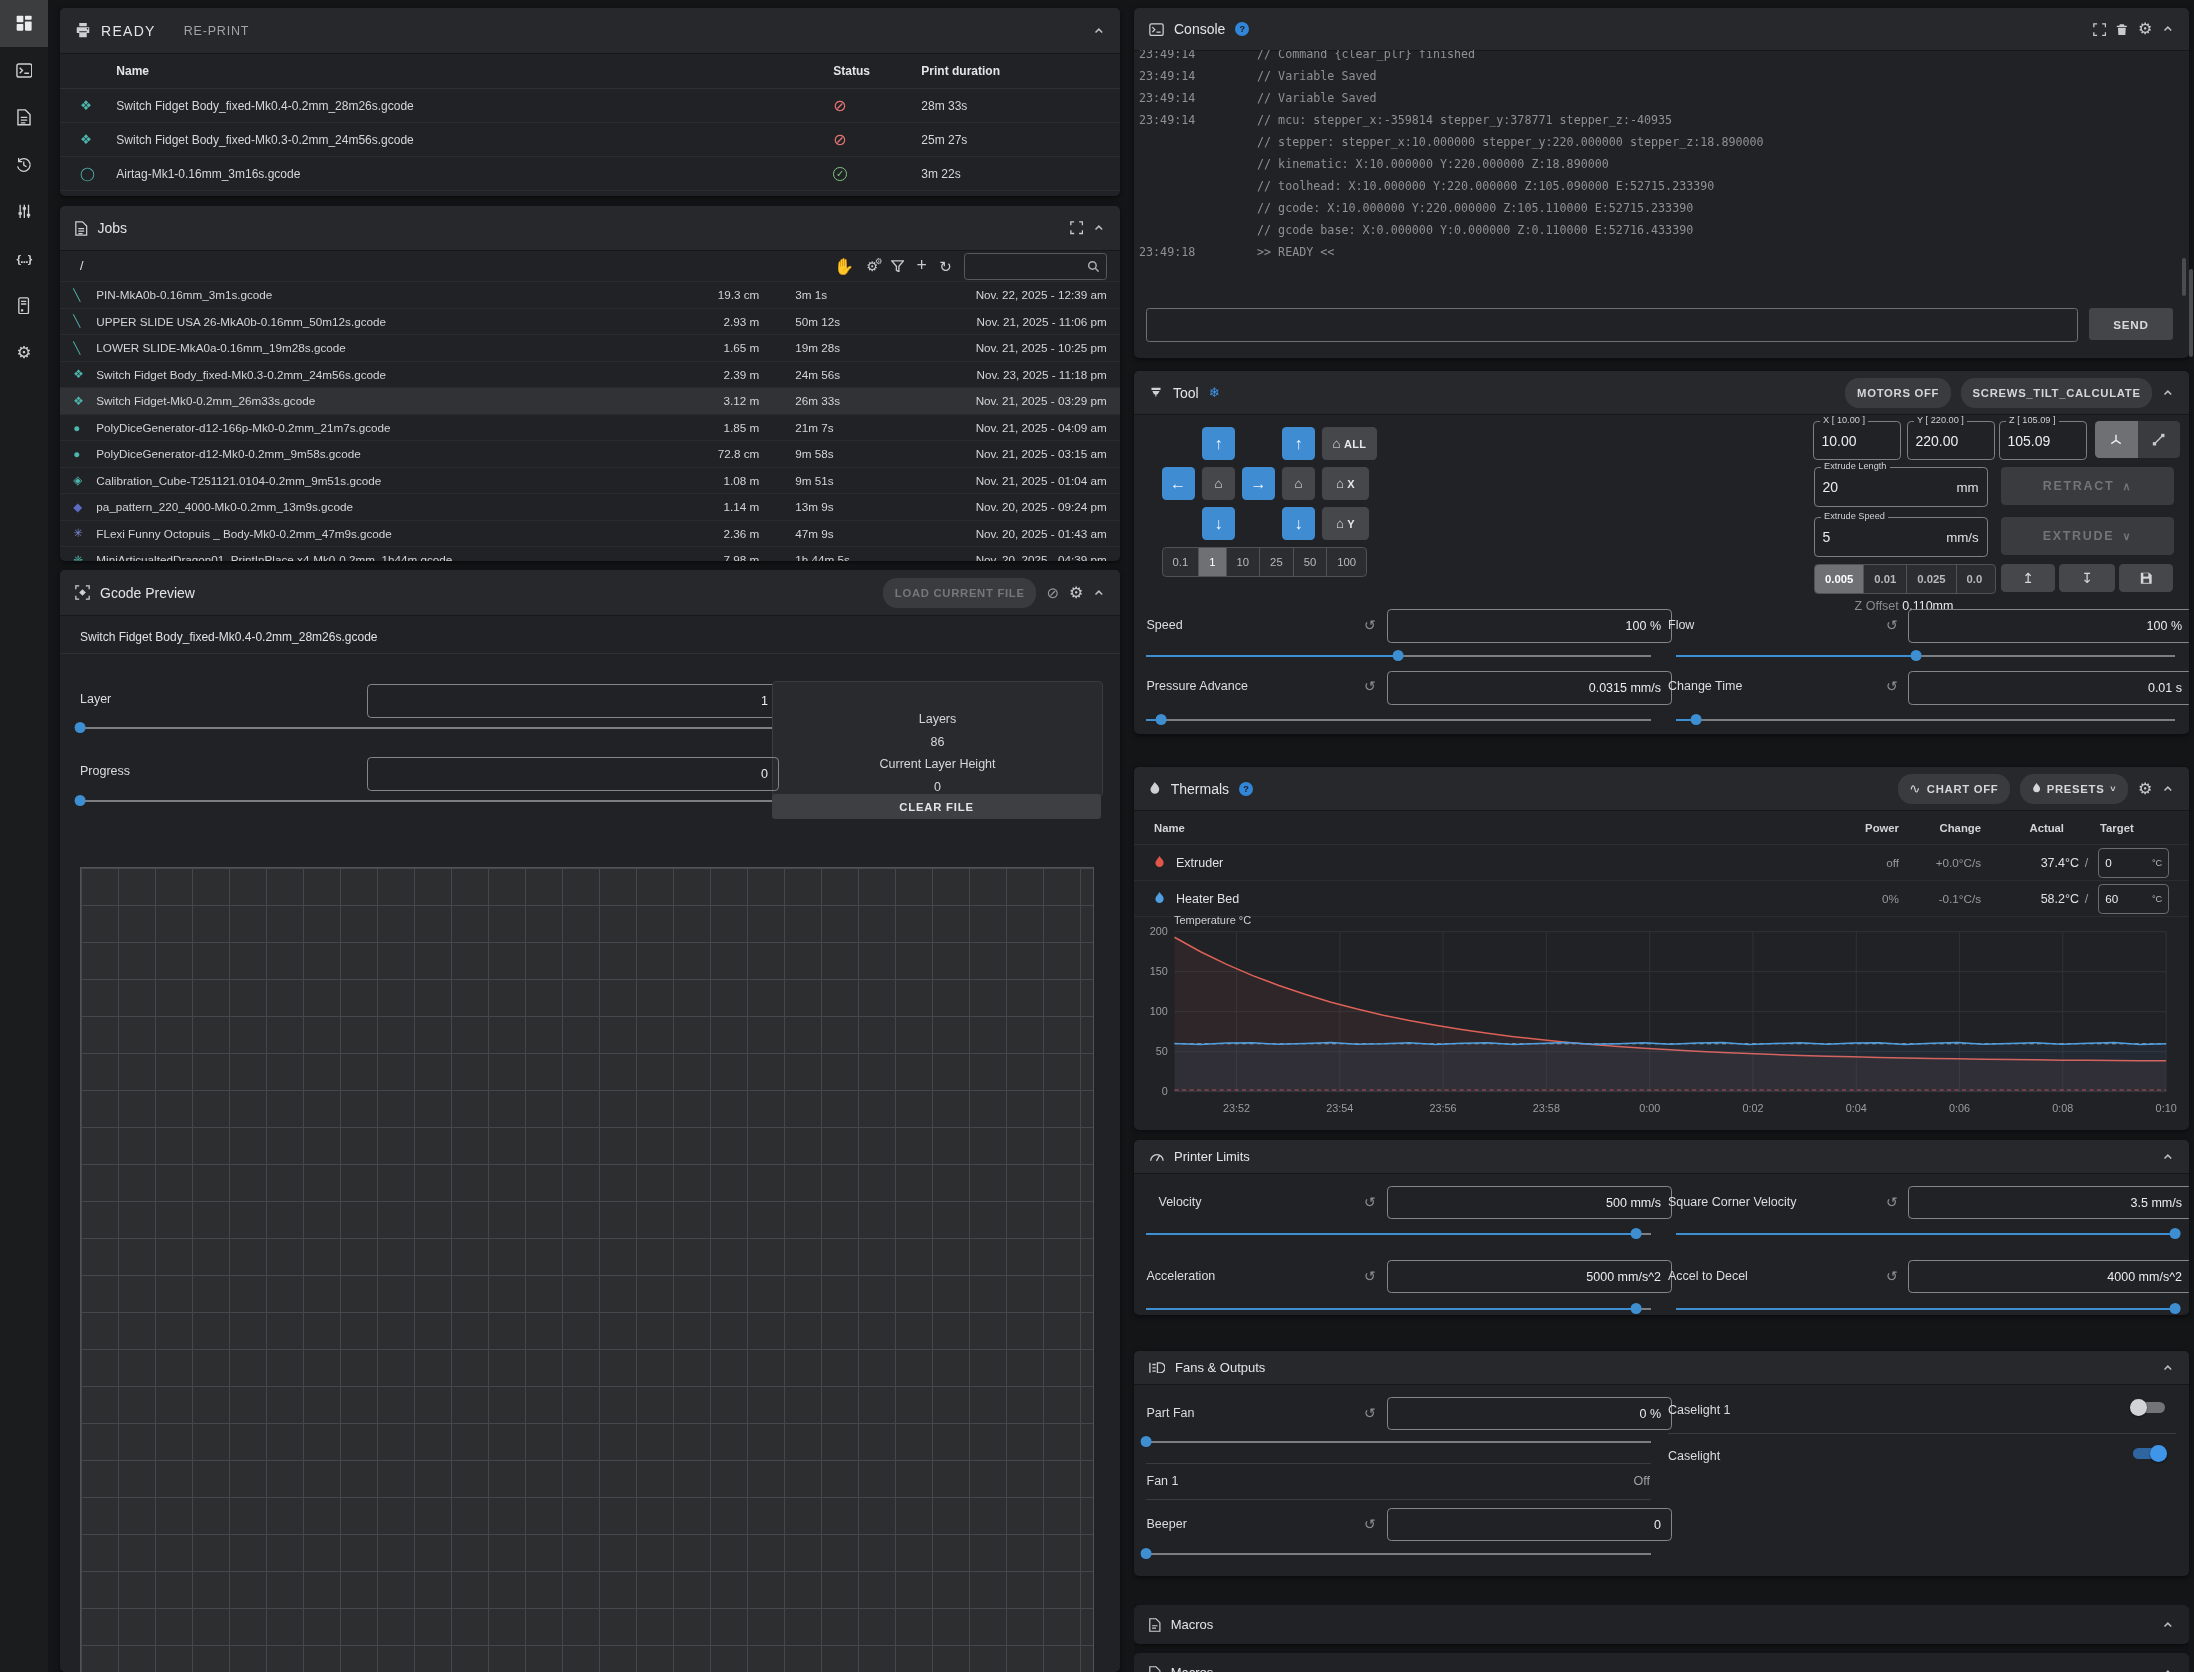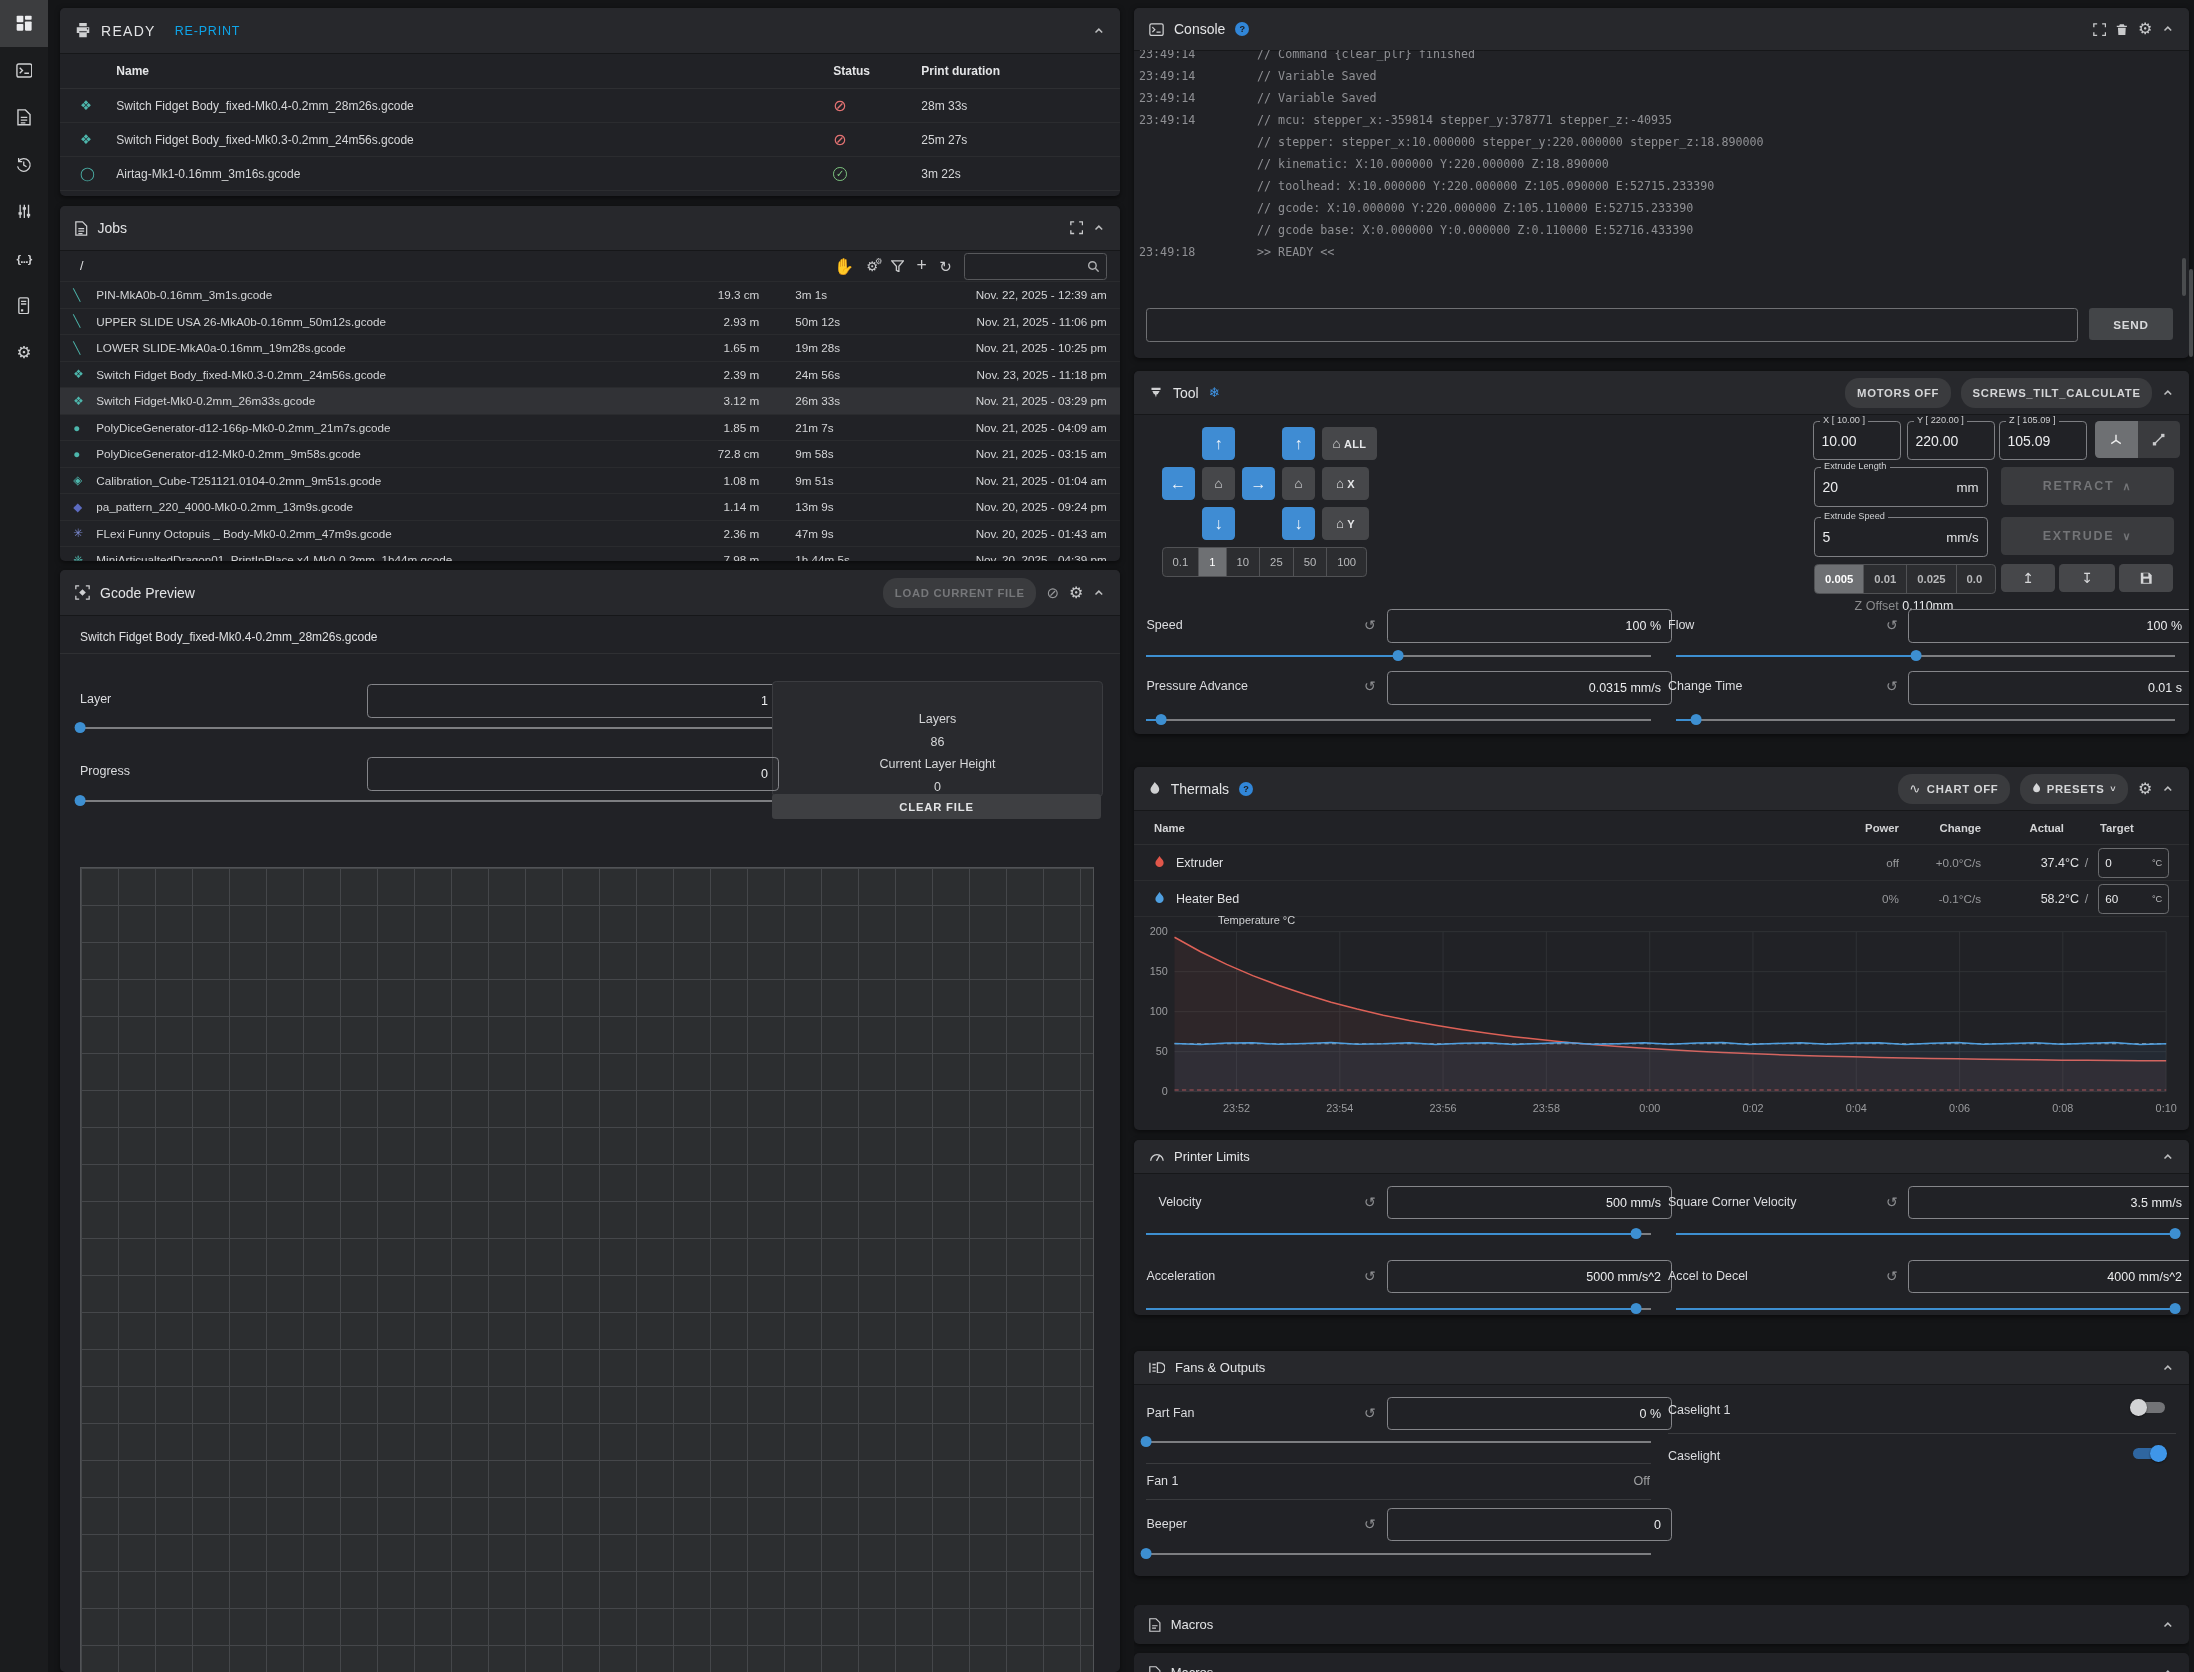--- a/index.html
+++ b/index.html
@@ -177,21 +177,21 @@
     </div>
   </nav>
 
   <section class="panel" style="left:60px;top:8.3px;width:1060px;height:188px;">
     <div class="phead" style="height:45px;">
       <svg width="16" height="15" viewBox="0 0 19 18" fill="#cfd0d2">
           <path d="M5 0h9v4H5zM2 5h15v7h-3v-2H5v2H2zM5 11h9v6H5z"></path>
           <circle cx="15" cy="7" r="1" fill="#212226"></circle>
         </svg>
       <span class="ptitle" style="letter-spacing:1.3px;">READY</span>
-      <span style="margin-left:9px;color:#0ea5e9;font-size:12.5px;font-weight:500;letter-spacing:0.8px;cursor:pointer;">RE-PRINT</span>
+      <span style="margin-left:18px;color:#a3a3a3;font-size:12.5px;font-weight:500;letter-spacing:0.8px;cursor:pointer;">RE-PRINT</span>
       <span class="spacer"></span>
       <svg class="chev" viewBox="0 0 14 14">
           <path d="M3 9l4-4 4 4" stroke="#bcbdbf" stroke-width="1.8" fill="none"></path>
         </svg>
     </div>
     <div class="thead-row">
       <span class="s-ic"></span>
       <span class="s-nm">Name</span>
       <span class="s-st">Status</span>
       <span>Print duration</span>
@@ -681,21 +681,21 @@
         <span class="t-pow">0%</span>
         <span class="t-chg">-0.1°C/s</span>
         <span class="t-act">58.2°C</span>
         <span class="t-sep">/</span>
         <span class="t-target">
           <span class="tv">60</span>
             <span class="tu">°C</span>
         </span>
       </div>
       </div>
-    <div class="abs" style="left:40px;top:147px;font-size:11px;color:#cfd0d2;margin-left:44px;">Temperature °C</div>
+    <div class="abs" style="left:40px;top:147px;font-size:11px;color:#cfd0d2;">Temperature °C</div>
     <svg id="thermal-chart" class="abs" style="left:6.7px;top:158px;" width="1042" height="200" viewBox="0 0 1250 240">
         <line x1="40" y1="200" x2="1230" y2="200" stroke="#333538" stroke-width="1"></line>
         <text x="32" y="204" fill="#9b9c9f" font-size="13" text-anchor="end" font-family="Liberation Sans">0</text>
         <line x1="40" y1="152" x2="1230" y2="152" stroke="#333538" stroke-width="1"></line>
         <text x="32" y="156" fill="#9b9c9f" font-size="13" text-anchor="end" font-family="Liberation Sans">50</text>
         <line x1="40" y1="104" x2="1230" y2="104" stroke="#333538" stroke-width="1"></line>
         <text x="32" y="108" fill="#9b9c9f" font-size="13" text-anchor="end" font-family="Liberation Sans">100</text>
         <line x1="40" y1="56" x2="1230" y2="56" stroke="#333538" stroke-width="1"></line>
         <text x="32" y="60" fill="#9b9c9f" font-size="13" text-anchor="end" font-family="Liberation Sans">150</text>
         <line x1="40" y1="8" x2="1230" y2="8" stroke="#333538" stroke-width="1"></line>

